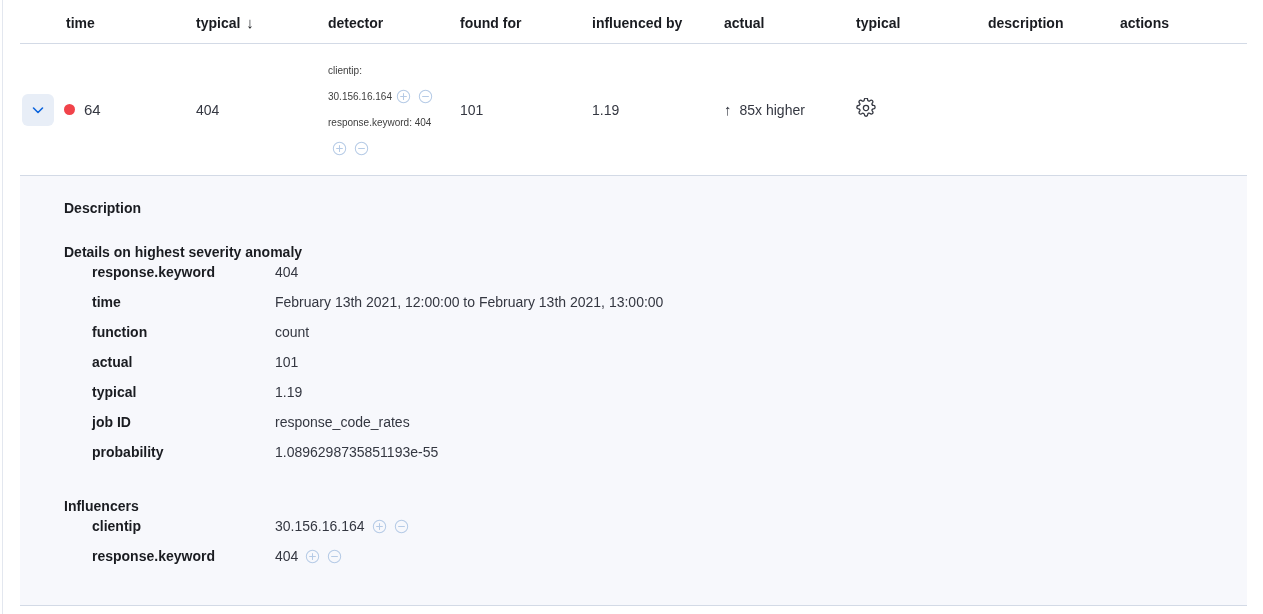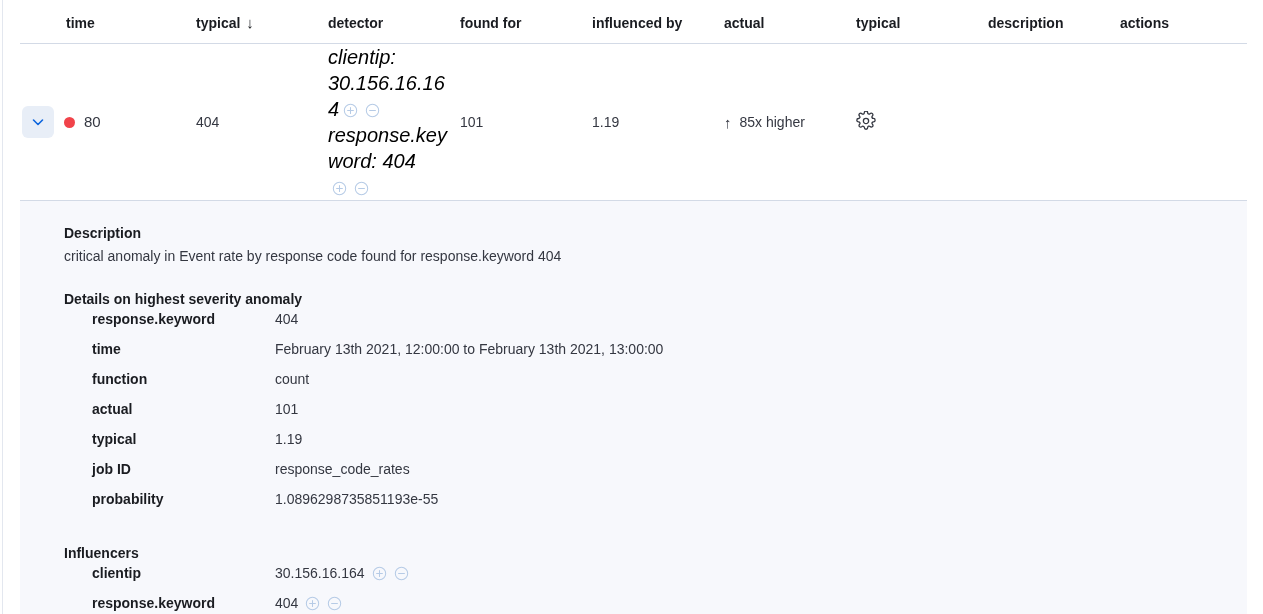--- a/index.html
+++ b/index.html
@@ -109,25 +109,24 @@
     background: #f1434a;
     flex: 0 0 11px;
   }
   .sev-score { font-size: 15px; color: #343741; }
 
   .detector-cell { padding-right: 14px; }
 
   .infl-cell {
     align-self: center;
     padding-right: 10px;
-    font-size: 20px;
+    font-size: 10px;
     line-height: 26px;
-    color: #000000;
+    color: #404040;
     word-break: break-all;
-    font-style: italic;
   }
   .infl-entry { display: block; }
   .infl-icons {
     display: inline-flex;
     align-items: center;
     gap: 7px;
     vertical-align: middle;
     margin-left: 4px;
   }
   .circ-icon {
@@ -225,21 +224,21 @@
               <path d="M3.5 6 L8 10.5 L12.5 6" stroke="#0b64dd" stroke-width="1.6" stroke-linecap="round" stroke-linejoin="round"></path>
             </svg>
           </span>
         </button>
       </div>
 
 
       <div class="td c-sev">
         <div class="sev-cell">
           <span class="sev-dot"></span>
-          <span class="sev-score">80</span>
+          <span class="sev-score">64</span>
         </div>
       </div>
 
 
       <div class="td c-found">404</div>
 
       <div class="td c-infl infl-cell">
         <span class="infl-entry">clientip:</span>
         <span>30.156.16.164</span><span class="infl-icons">
           <span class="circ-icon">
@@ -289,21 +288,20 @@
               <path d="M12.9 9.3a1.1 1.1 0 0 0 .22 1.21l.04.04a1.33 1.33 0 1 1-1.88 1.88l-.04-.04a1.1 1.1 0 0 0-1.21-.22 1.1 1.1 0 0 0-.67 1v.11a1.33 1.33 0 1 1-2.66 0v-.06a1.1 1.1 0 0 0-.72-1 1.1 1.1 0 0 0-1.21.22l-.04.04A1.33 1.33 0 1 1 2.85 10.6l.04-.04a1.1 1.1 0 0 0 .22-1.21 1.1 1.1 0 0 0-1-.67h-.11a1.33 1.33 0 0 1 0-2.66h.06a1.1 1.1 0 0 0 1-.72 1.1 1.1 0 0 0-.22-1.21l-.04-.04A1.33 1.33 0 1 1 4.68 2.17l.04.04a1.1 1.1 0 0 0 1.21.22h.05a1.1 1.1 0 0 0 .67-1v-.11a1.33 1.33 0 1 1 2.66 0v.06a1.1 1.1 0 0 0 .67 1 1.1 1.1 0 0 0 1.21-.22l.04-.04a1.33 1.33 0 1 1 1.88 1.88l-.04.04a1.1 1.1 0 0 0-.22 1.21v.05a1.1 1.1 0 0 0 1 .67h.11a1.33 1.33 0 1 1 0 2.66h-.06a1.1 1.1 0 0 0-1 .67z" stroke="#343741" stroke-width="1.05" stroke-linejoin="round"></path>
             </svg>
           </span>
         </button>
       </div>
     </div>
 
     <div class="detail-panel">
 
       <div class="detail-heading">Description</div>
-      <div class="detail-text">critical anomaly in Event rate by response code found for response.keyword 404</div>
 
       <div class="detail-gap"></div>
 
       <div class="detail-heading">Details on highest severity anomaly</div>
 
       <div class="kv-list">
         <div class="kv-row">
           <div class="kv-key">response.keyword</div>
           <div class="kv-val">404</div>
         </div>

